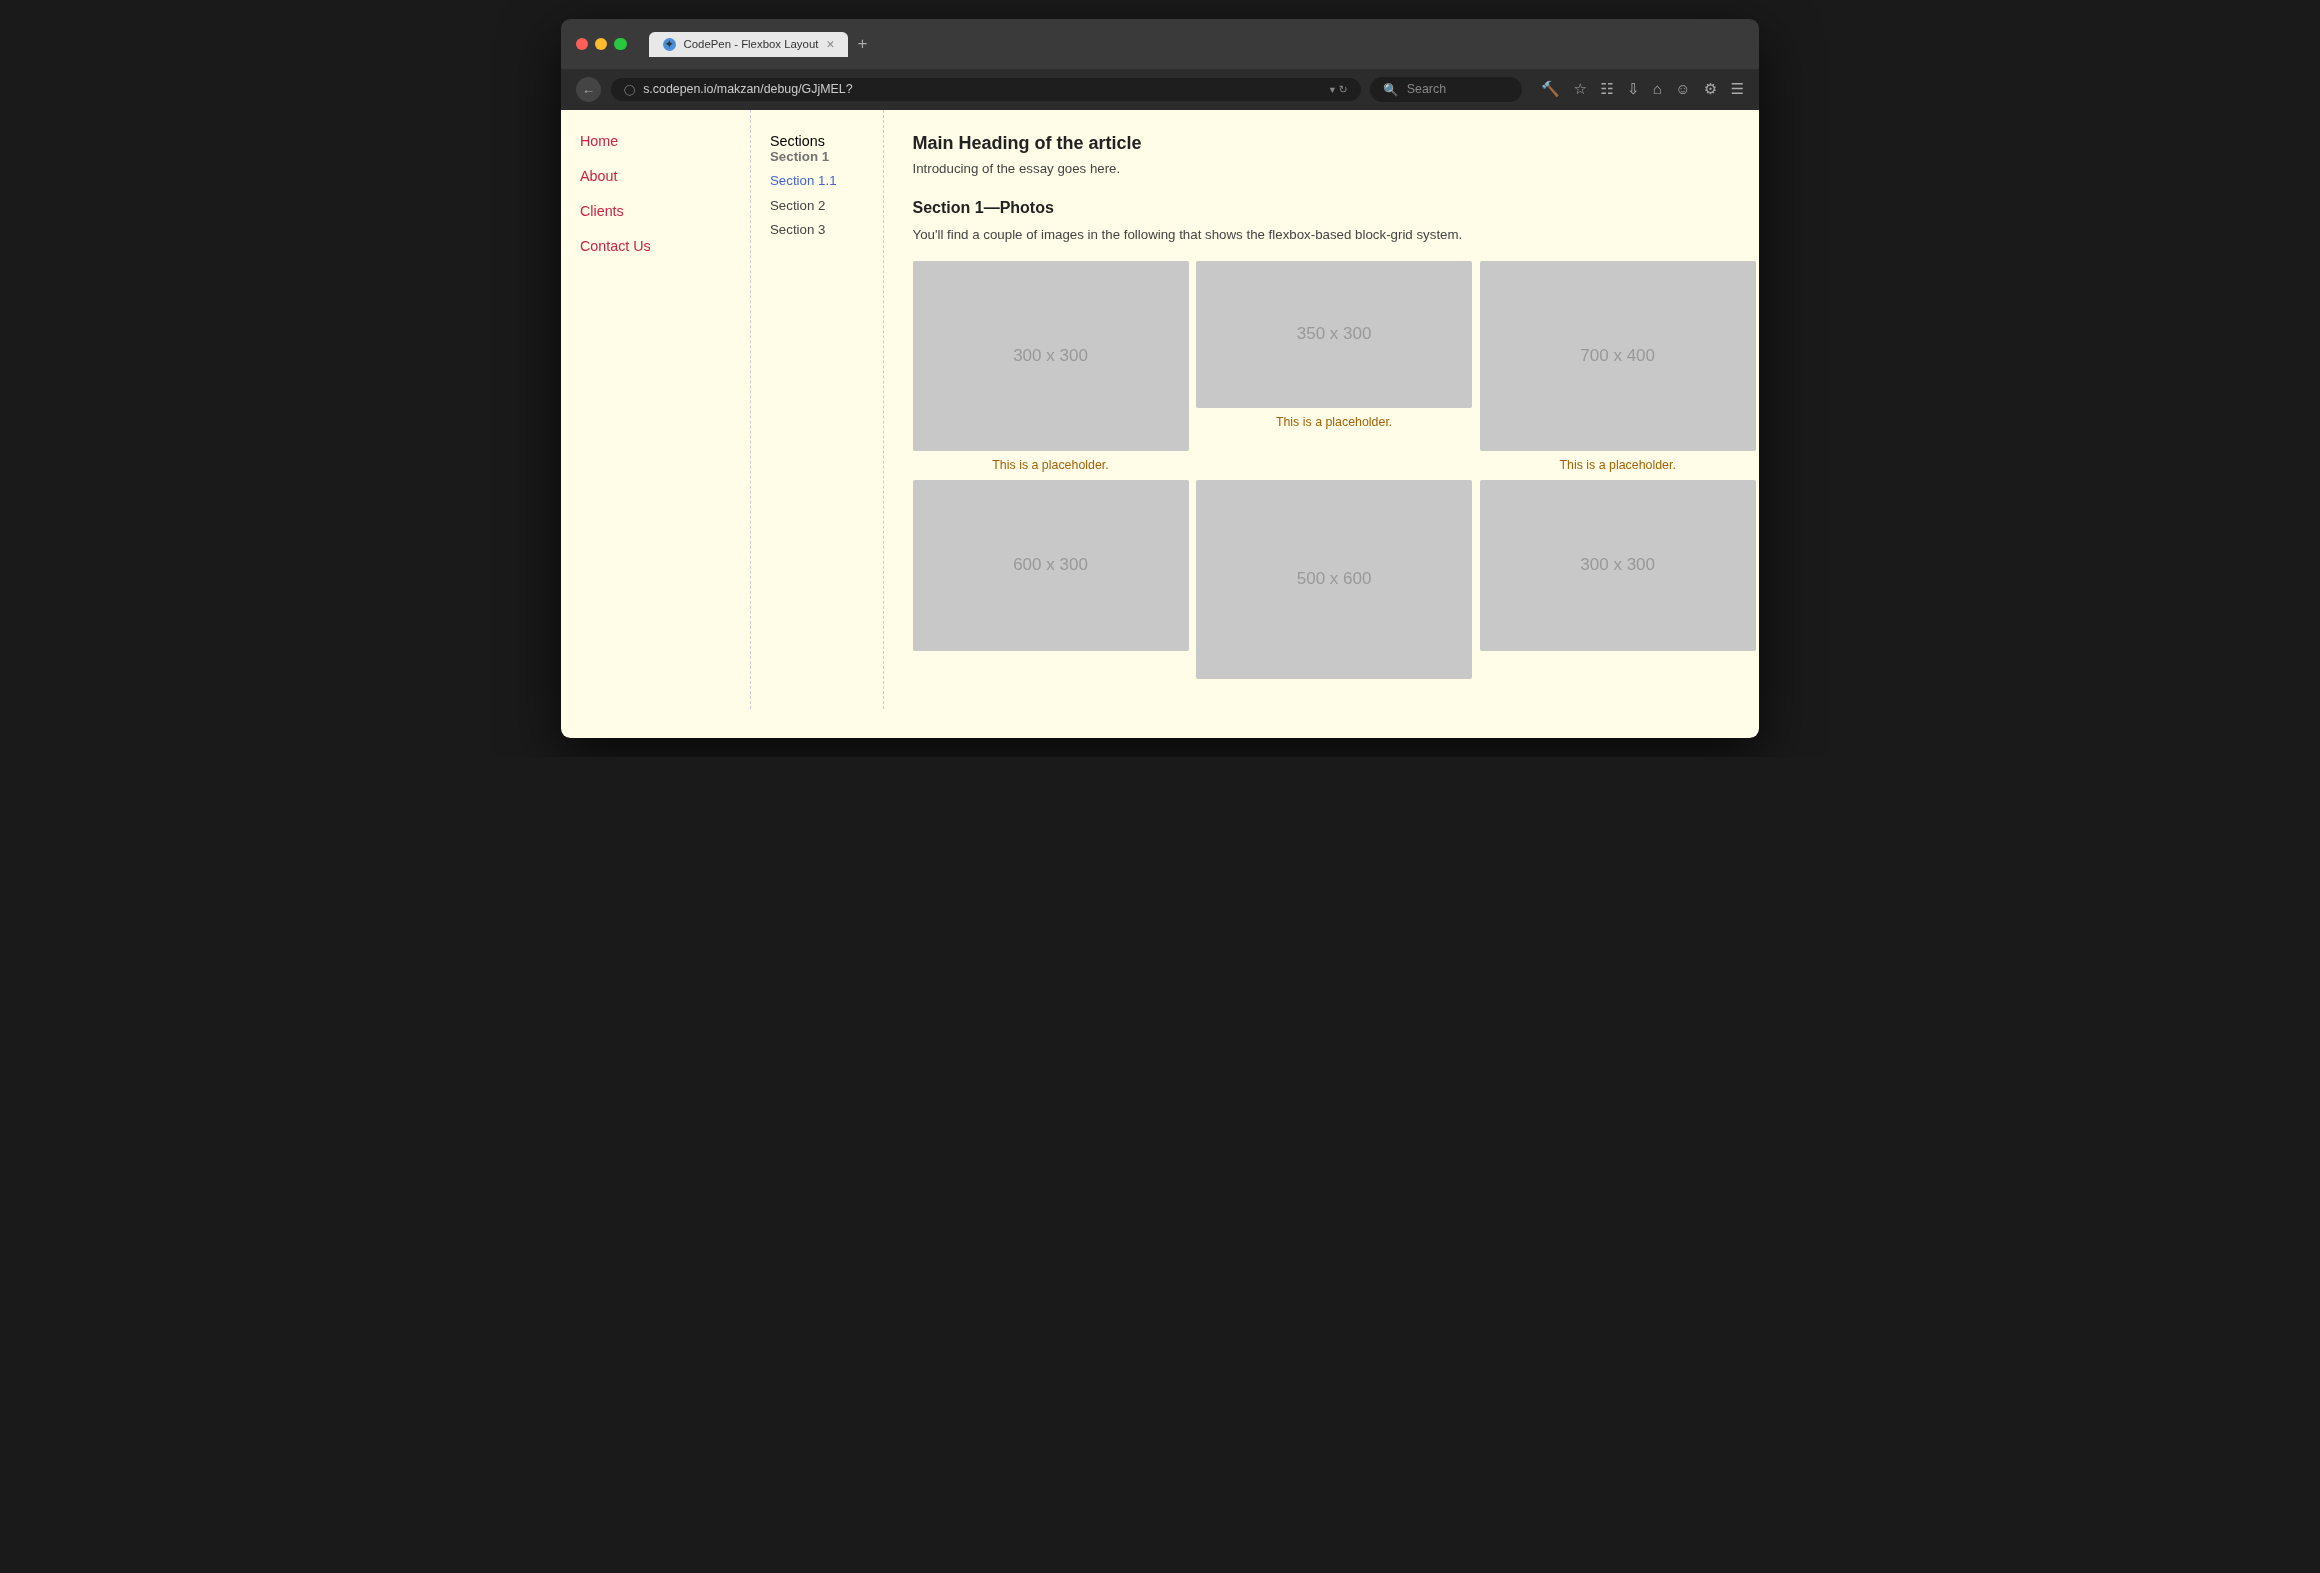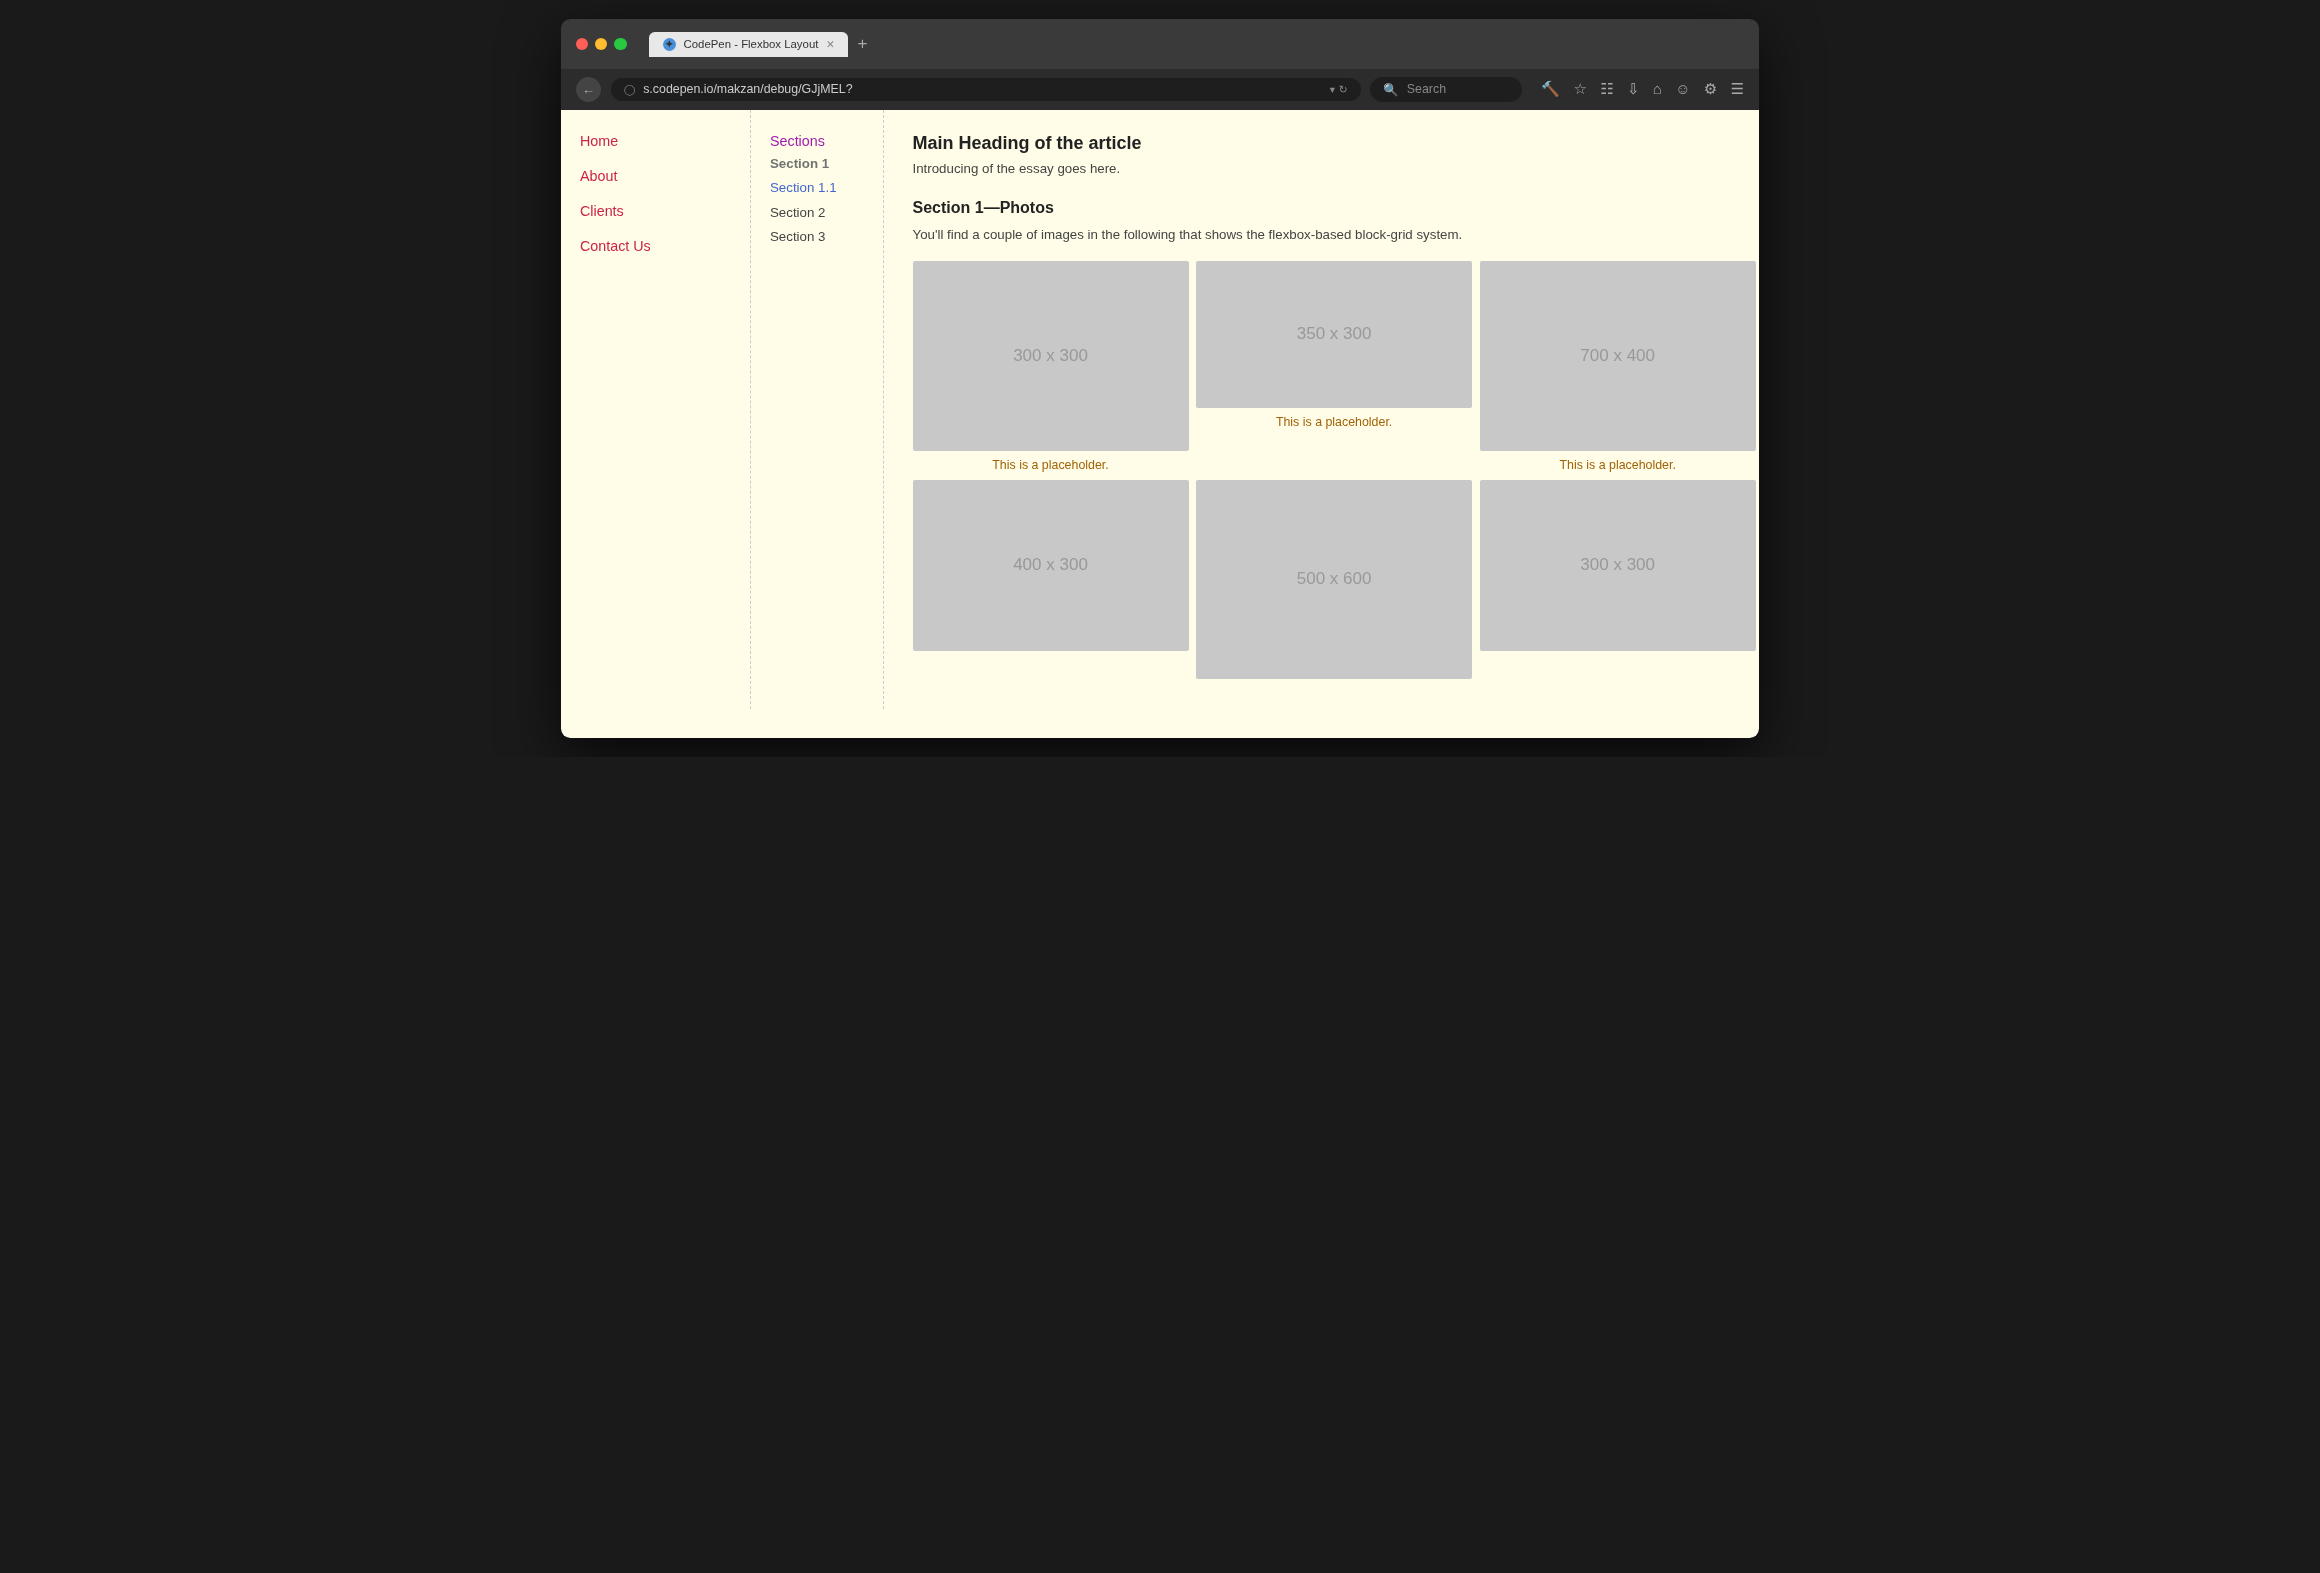--- a/index.html
+++ b/index.html
@@ -212,22 +212,22 @@
     
     .sections-nav {
       width: 133px;
       padding: 23px 19px;
       flex-shrink: 0;
       border-right: 1px dashed #ccc;
     }
 
     .sections-title {
       font-size: 14.3px;
-      color: #a21caf;
-      margin-bottom: 7px;
+      color: #000000;
+      margin-bottom: 0;
     }
 
     .sections-nav a {
       display: block;
       color: #444;
       text-decoration: none;
       font-size: 13.3px;
       margin-bottom: 9.5px;
       cursor: pointer;
     }
@@ -394,21 +394,21 @@
             <div class="placeholder-img" style="width:276px;height:190px;">
               <span>700 x 400</span>
             </div>
             <div class="img-caption">This is a placeholder.</div>
           </div>
         </div>
 
         <div class="image-row">
           <div class="image-item">
             <div class="placeholder-img" style="width:276px;height:171px;">
-              <span>400 x 300</span>
+              <span>600 x 300</span>
             </div>
           </div>
           <div class="image-item">
             <div class="placeholder-img" style="width:276px;height:199px;">
               <span>500 x 600</span>
             </div>
           </div>
           <div class="image-item">
             <div class="placeholder-img" style="width:276px;height:171px;">
               <span>300 x 300</span>

